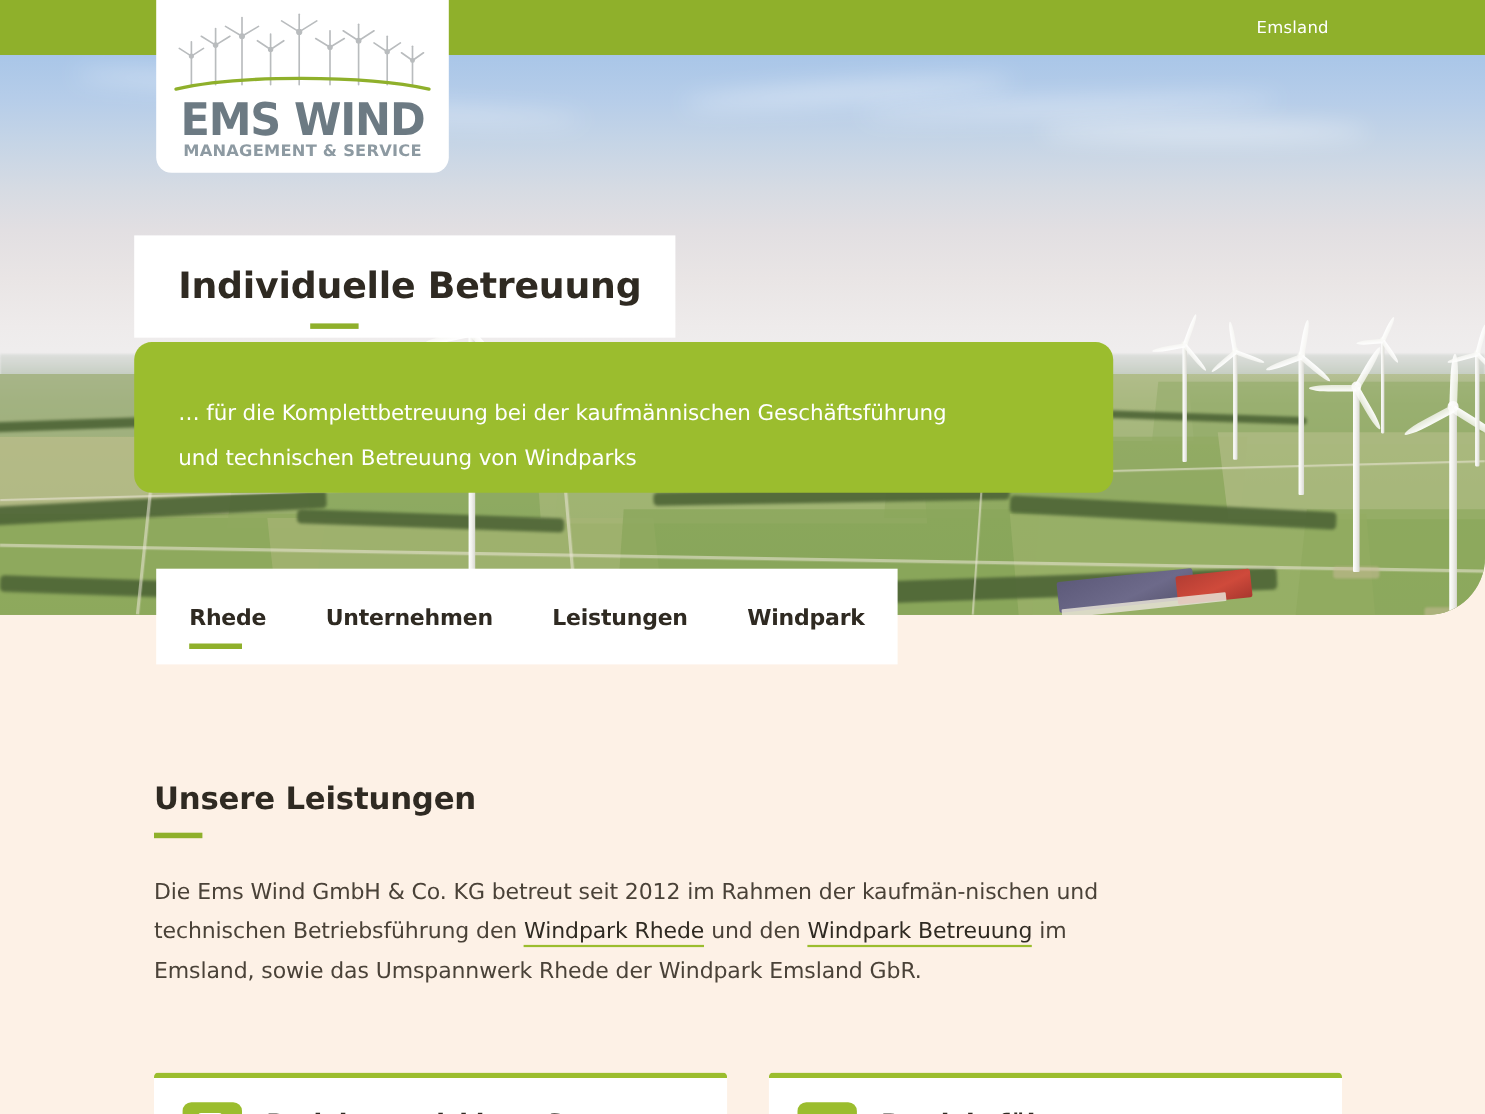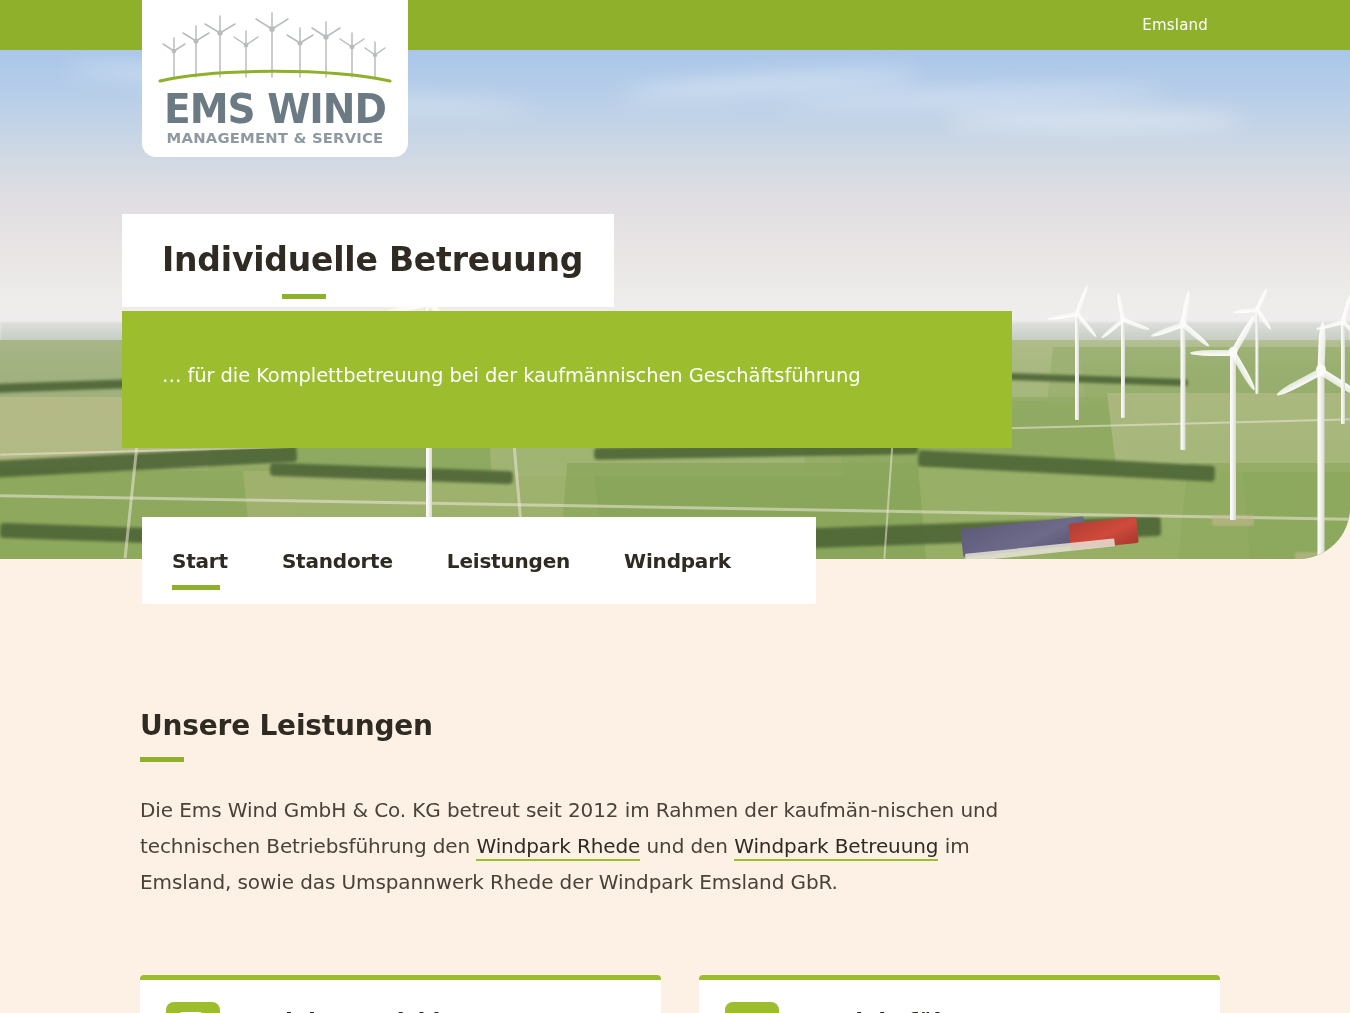--- a/index.html
+++ b/index.html
@@ -243,20 +243,21 @@
     background: #8fb02b;
   }
 
   .hero-sub-box {
     position: absolute;
     left: 122px; top: 311px;
     width: 890px; height: 137px;
     background: #9bbd2e;
     z-index: 20;
     padding: 44px 40px 0 40px;
+    border-radius: 16px;
   }
   .hero-sub {
     color: #ffffff;
     font-size: 19.5px;
     line-height: 41px;
     font-weight: 400;
     letter-spacing: -.1px;
     font-family: "DejaVu Sans", "Liberation Sans", sans-serif;
   }
 
@@ -590,25 +591,26 @@
   </div>
 </div>
 
 <div class="hero-title-box">
   <div class="hero-title">Individuelle Betreuung</div>
   <div class="hero-title-rule"></div>
 </div>
 
 <div class="hero-sub-box">
   <div class="hero-sub">… für die Komplettbetreuung bei der kaufmännischen Geschäftsführung</div>
+  <div class="hero-sub">und technischen Betreuung von Windparks</div>
 </div>
 
 <nav class="nav-box">
-  <a class="nav-item active" href="#">Start</a>
-  <a class="nav-item" href="#">Standorte</a>
+  <a class="nav-item active" href="#">Rhede</a>
+  <a class="nav-item" href="#">Unternehmen</a>
   <a class="nav-item" href="#">Leistungen</a>
   <a class="nav-item" href="#">Windpark</a>
 </nav>
 
 <main class="main">
   <div class="content-wrap">
     <h2 class="section-title">Unsere Leistungen</h2>
     <div class="section-rule"></div>
     <p class="body-copy"><span>Die Ems Wind GmbH &amp; Co. KG betreut seit 2012 im Rahmen der kaufmän-nischen und technischen Betriebsführung den </span><a class="inline-link" href="#">Windpark Rhede</a><span> und den </span><a class="inline-link" href="#">Windpark Betreuung</a><span> im Emsland, sowie das Umspannwerk Rhede der Windpark Emsland GbR.</span></p>
   </div>

